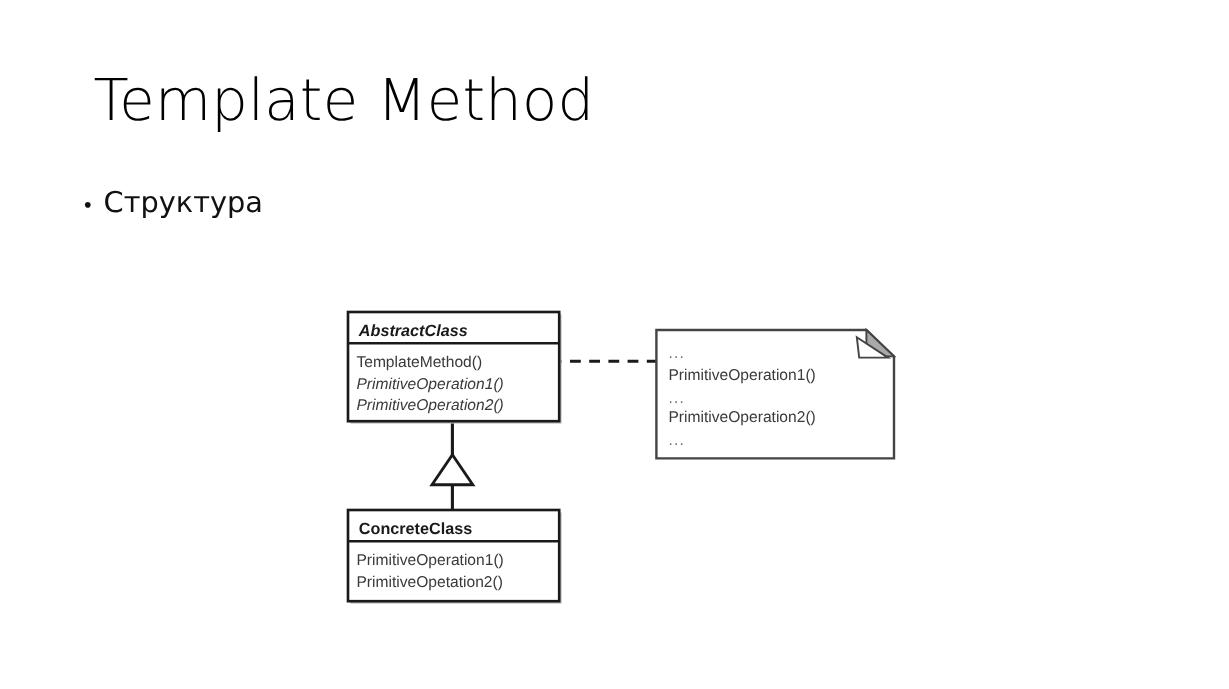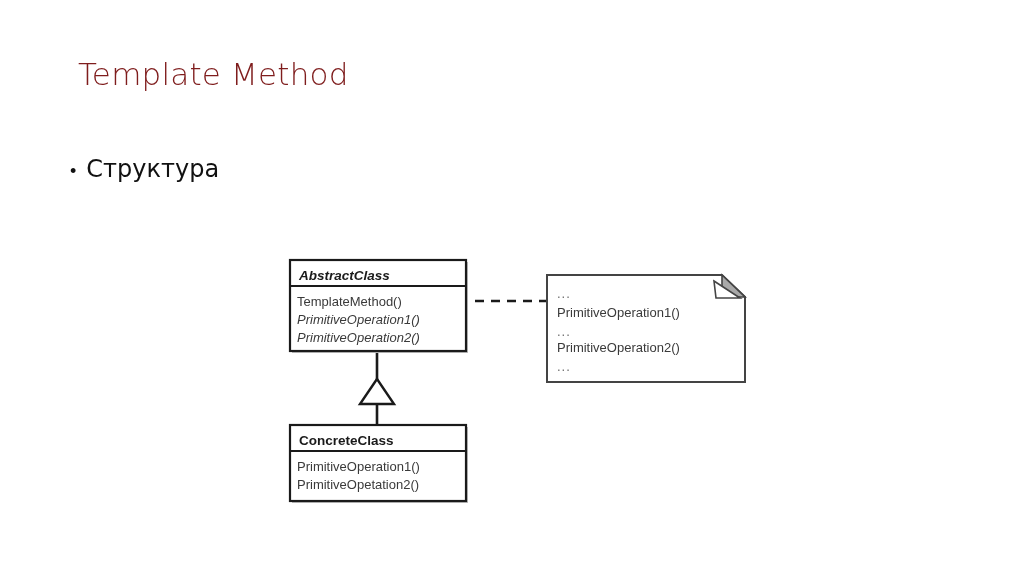--- a/index.html
+++ b/index.html
@@ -15,24 +15,24 @@
     font-family: "Liberation Sans", sans-serif;
     color: #000000;
   }
 
   
   #slide-title {
     position: absolute;
     left: 78px;
     top: 56px;
     font-family: "DejaVu Sans", sans-serif;
-    font-size: 31px;
+    font-size: 48px;
     font-weight: 300;
     letter-spacing: 0.2px;
-    color: #7f1d1d;
+    color: #000000;
     white-space: nowrap;
   }
   #bullet-row {
     position: absolute;
     left: 70px;
     top: 155px;
     display: flex;
     align-items: baseline;
     gap: 10px;
   }

